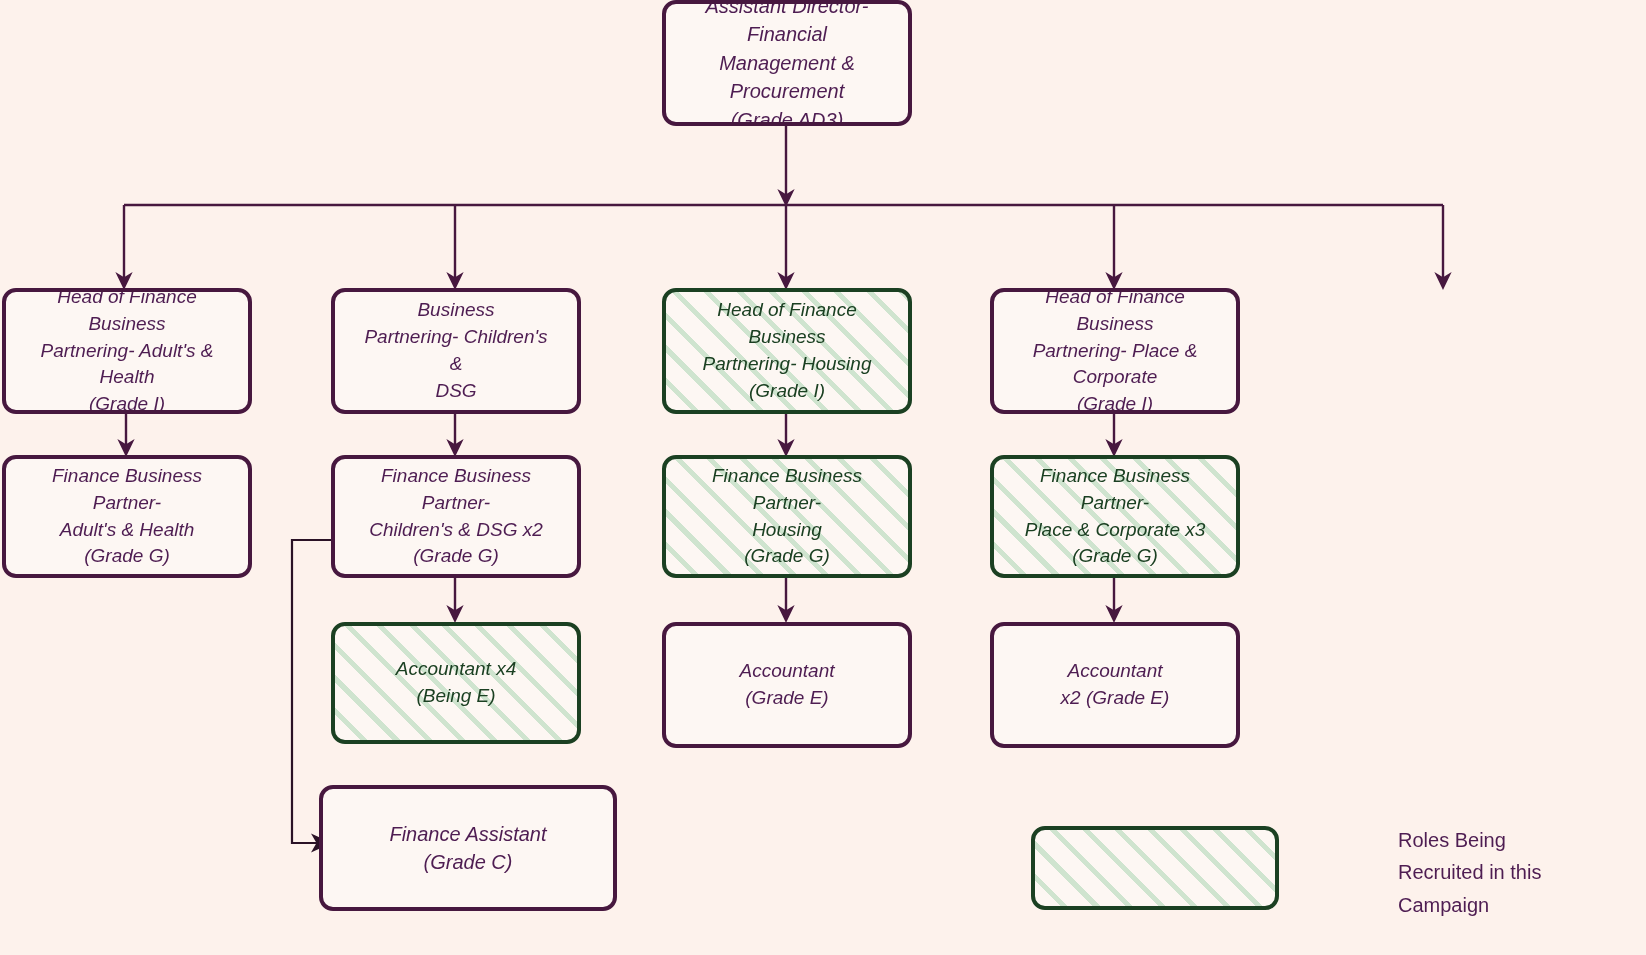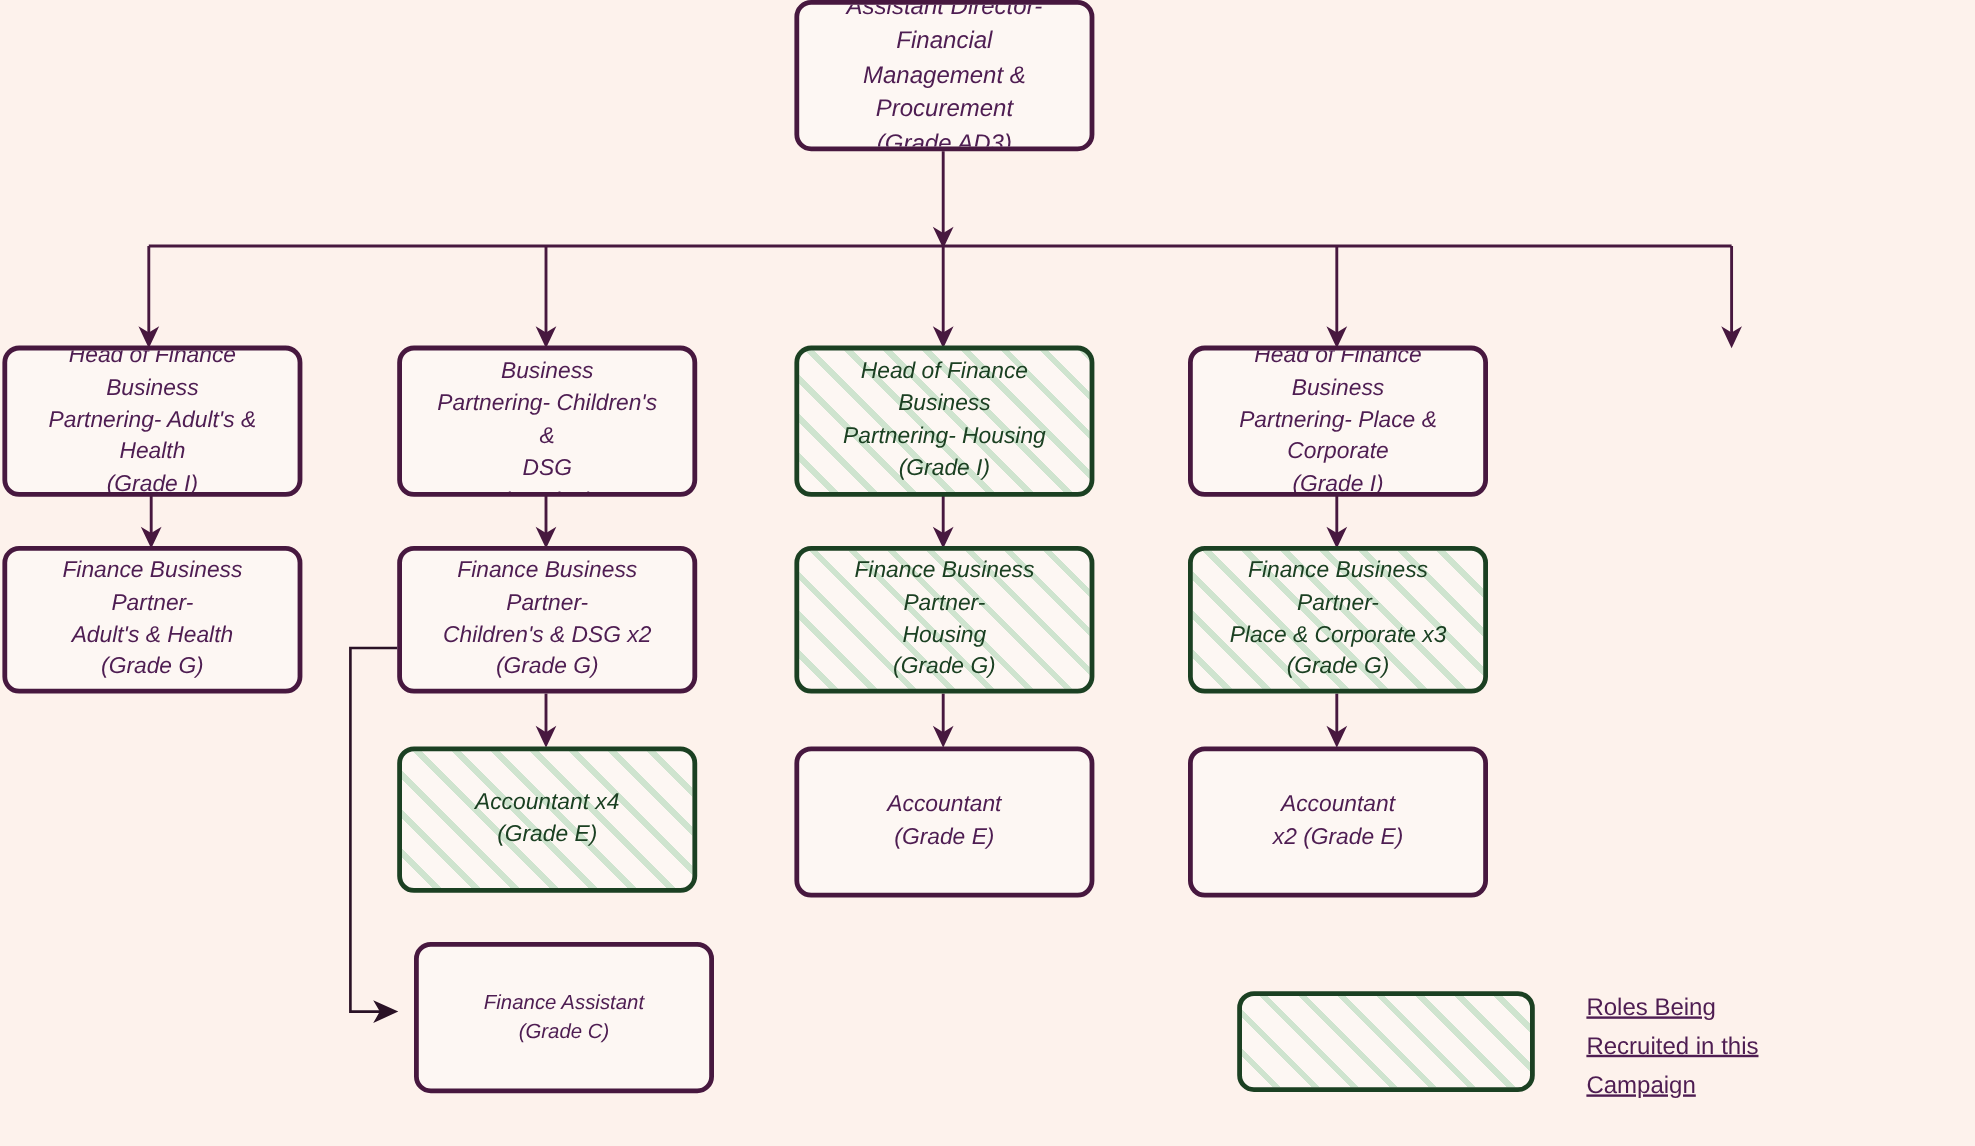--- a/index.html
+++ b/index.html
@@ -209,37 +209,37 @@
   </div>
 
   <div class="node recruit" style="left:990px; top:455px; width:250px; height:123px; font-size:19px;">
     <span class="node-label">Finance Business Partner-
 Place &amp; Corporate x3
 (Grade G)</span>
   </div>
 
   <div class="node recruit" style="left:331px; top:622px; width:250px; height:122px; font-size:19px;">
     <span class="node-label">Accountant x4
-(Grade E)</span>
+(Being E)</span>
   </div>
 
   <div class="node normal" style="left:662px; top:622px; width:250px; height:126px; font-size:19px;">
     <span class="node-label">Accountant
 (Grade E)</span>
   </div>
 
   <div class="node normal" style="left:990px; top:622px; width:250px; height:126px; font-size:19px;">
     <span class="node-label">Accountant
 x2 (Grade E)</span>
   </div>
 
-  <div class="node normal" style="left:345px; top:785px; width:250px; height:126px; font-size:17px;">
+  <div class="node normal" style="left:319px; top:785px; width:298px; height:126px; font-size:20px;">
     <span class="node-label">Finance Assistant
 (Grade C)</span>
   </div>
 
   <div class="legend-swatch" style="left:1031px; top:826px; width:248px; height:84px;"></div>
 
-  <div class="legend-text" style="left:1322px; top:824px; width:200px;text-decoration:underline;">Roles Being
+  <div class="legend-text" style="left:1398px; top:824px; width:200px;">Roles Being
 Recruited in this
 Campaign</div>
 
 </div>
 
 </body></html>

